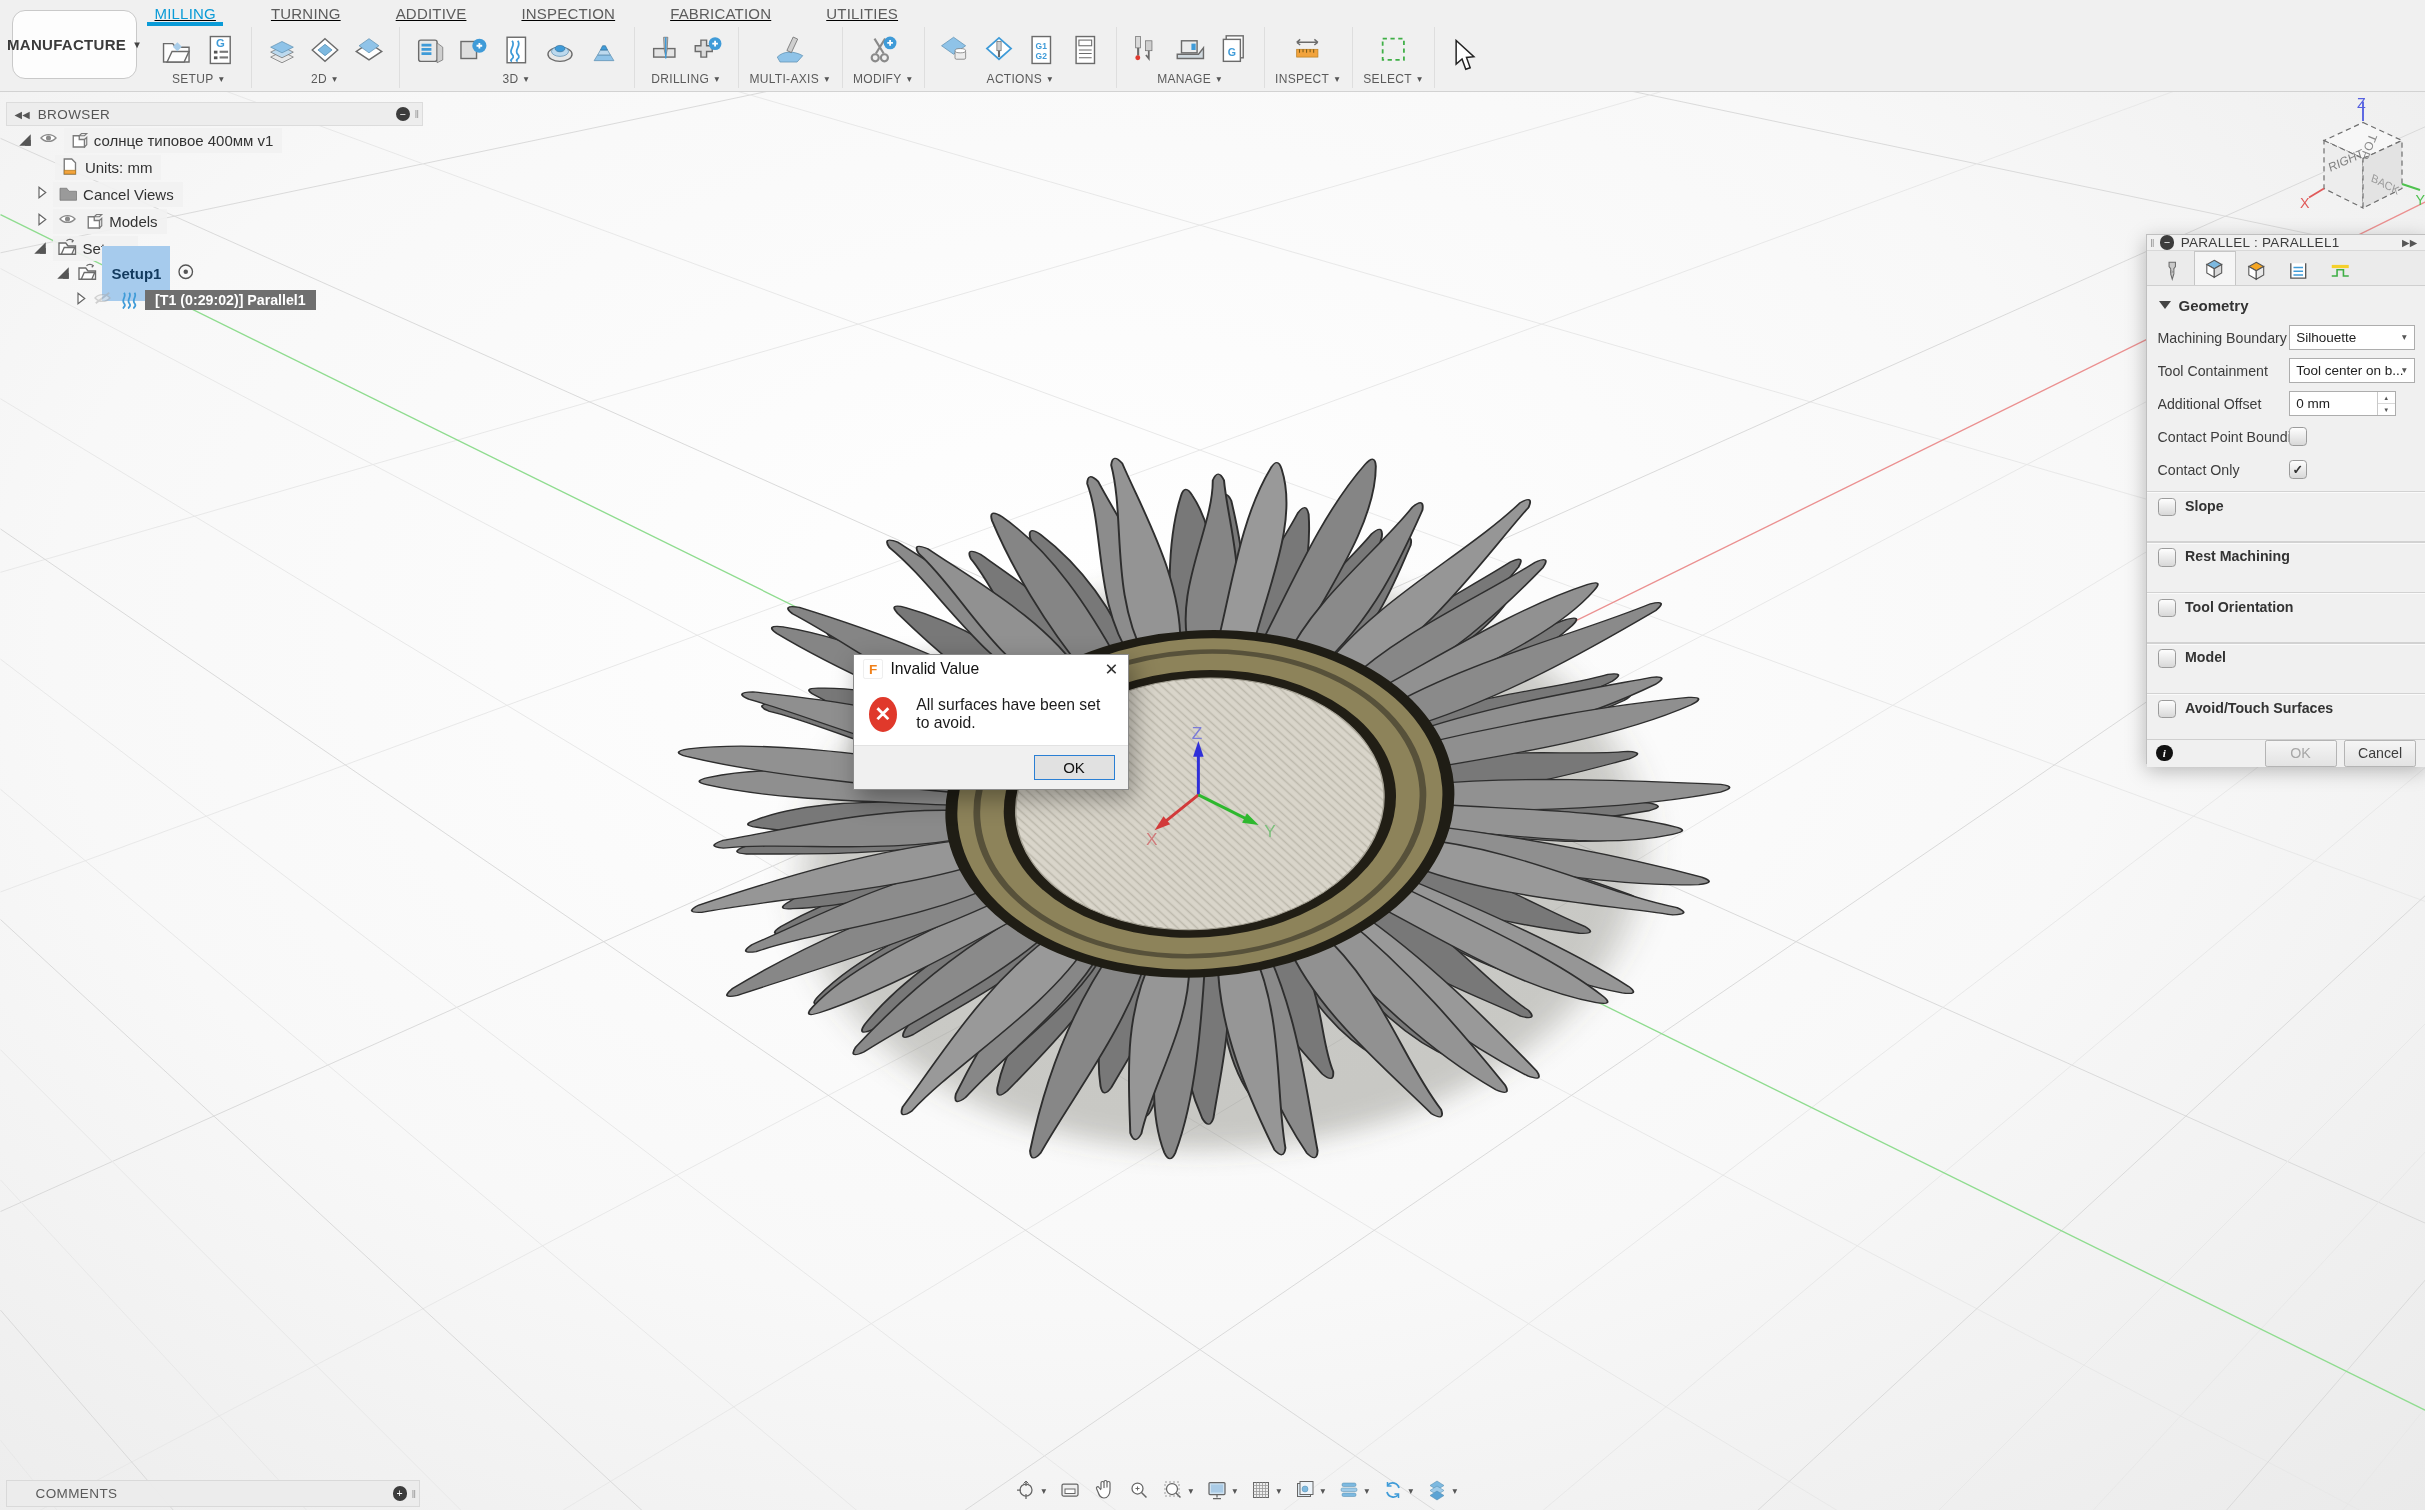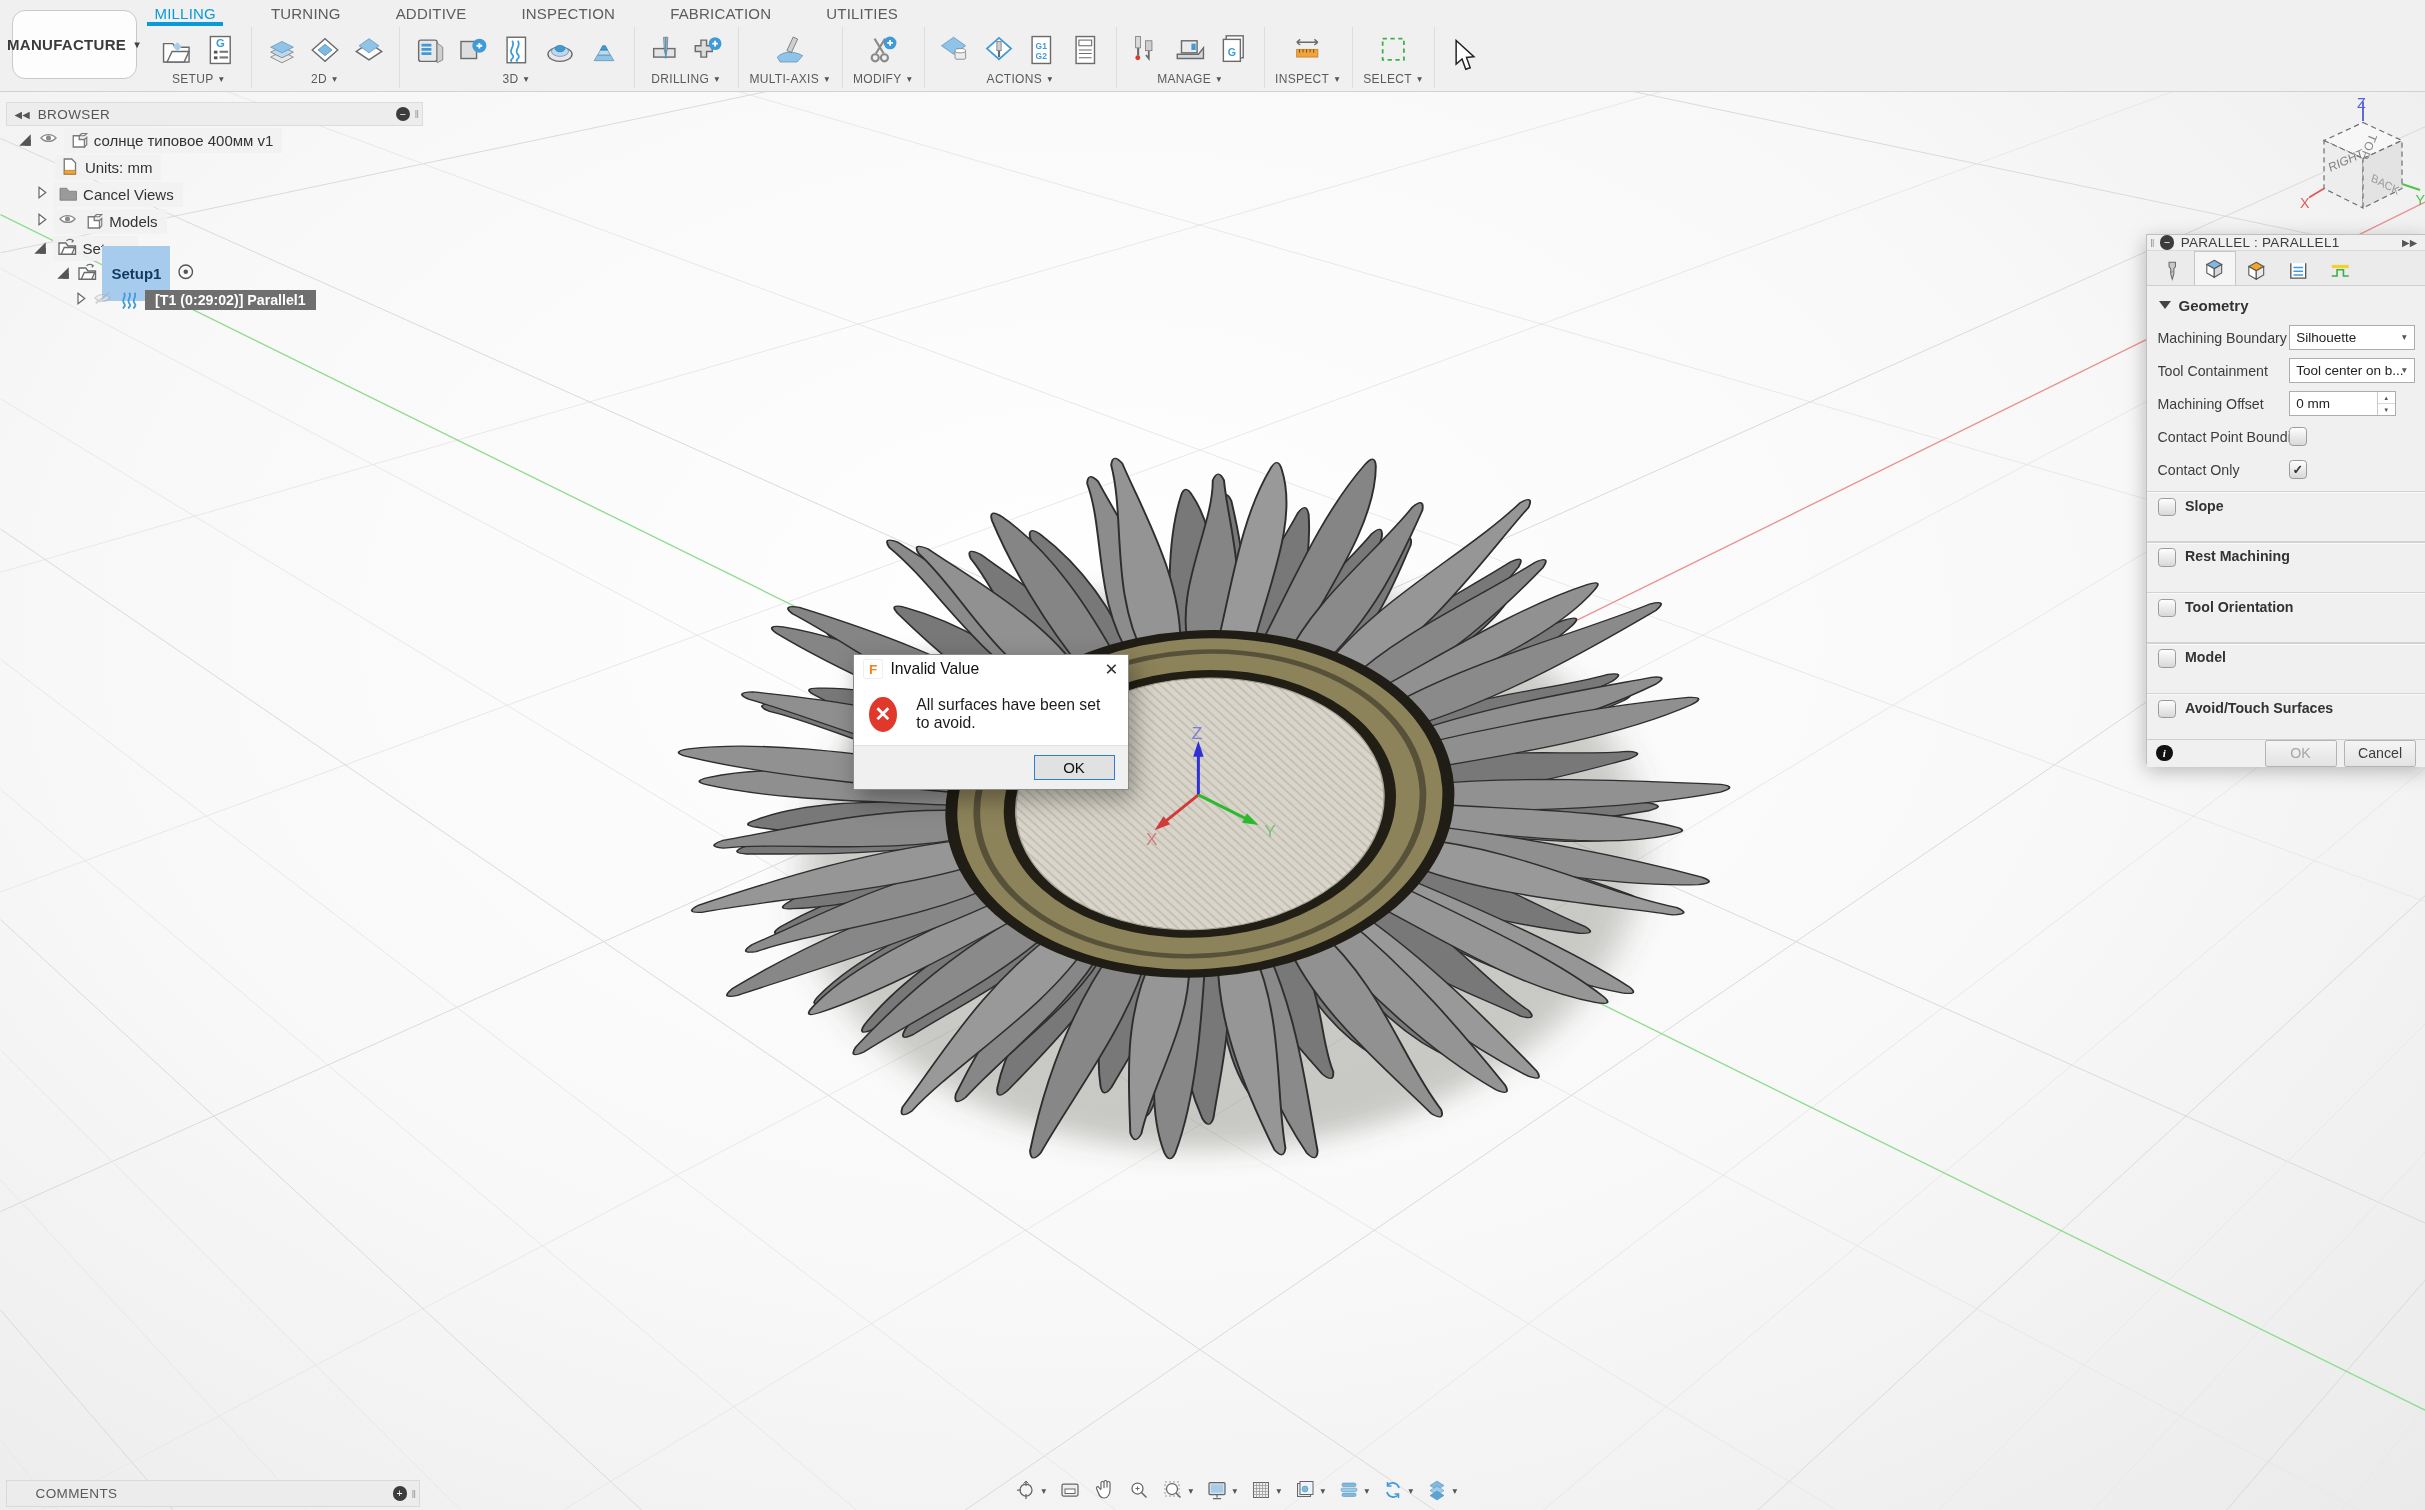--- a/index.html
+++ b/index.html
@@ -10,21 +10,21 @@
     background:radial-gradient(ellipse at 45% 38%, #ffffff 0%, #f8f8f8 55%, #eaeaea 100%);}
   #scene{position:absolute;left:0;top:0;}
 
   
   #ribbon{position:absolute;left:0;top:0;width:2426px;height:91px;background:#f0f0f0;
     border-bottom:0.7px solid #d2d2d2;}
   #workspace-btn{position:absolute;left:12px;top:9.7px;width:123px;height:67px;background:#fdfdfd;
     border:0.7px solid #c9c9c9;border-radius:13px;display:flex;align-items:center;justify-content:center;
     font-size:15px;font-weight:bold;color:#3b3b3b;letter-spacing:0.3px;cursor:default;}
   #workspace-btn .caret{margin-left:6px;font-size:9.7px;color:#444;}
-  #rb-tabs{position:absolute;left:150px;top:0;height:27px;display:flex;gap:46px;align-items:center;}
+  #rb-tabs{position:absolute;left:150px;top:0;height:27px;display:flex;gap:46px;align-items:center;text-decoration:underline;}
   .rb-tab{position:relative;height:27px;display:flex;align-items:center;padding:0 4.5px;
     font-size:15px;color:#5c5c5c;letter-spacing:0.2px;}
   .rb-tab.active{color:#0a9bd7;}
   .rb-tab.active::after{content:"";position:absolute;left:-3px;right:-3px;bottom:0.7px;height:4.5px;background:#0a9bd7;}
   #rb-groups{position:absolute;left:147px;top:27px;height:63px;display:flex;align-items:flex-start;}
   .rb-group{display:flex;flex-direction:column;align-items:center;padding:0 10.5px;border-right:0.7px solid #dedede;height:61px;}
   .rb-icons{display:flex;align-items:center;height:45px;gap:4.5px;}
   .rb-icon{width:39px;height:39px;display:flex;align-items:center;justify-content:center;}
   .rb-label{font-size:12px;color:#5a5a5a;letter-spacing:0.3px;display:flex;align-items:center;gap:3.7px;}
   .rb-label .caret{font-size:8.2px;color:#555;}
@@ -890,21 +890,21 @@
         <div class="f-row">
           <div class="f-label">Tool Containment</div>
           <div class="f-ctrl">
             <div class="sel">
               <span>Tool center on b...</span>
               <span class="caret">▼</span>
             </div>
           </div>
         </div>
         <div class="f-row">
-          <div class="f-label">Machining Offset</div>
+          <div class="f-label">Additional Offset</div>
           <div class="f-ctrl">
             <div class="spin">
               <span class="val">0 mm</span>
               <div class="btns">
                 <div>▲</div>
                 <div>▼</div>
               </div>
             </div>
           </div>
         </div>

